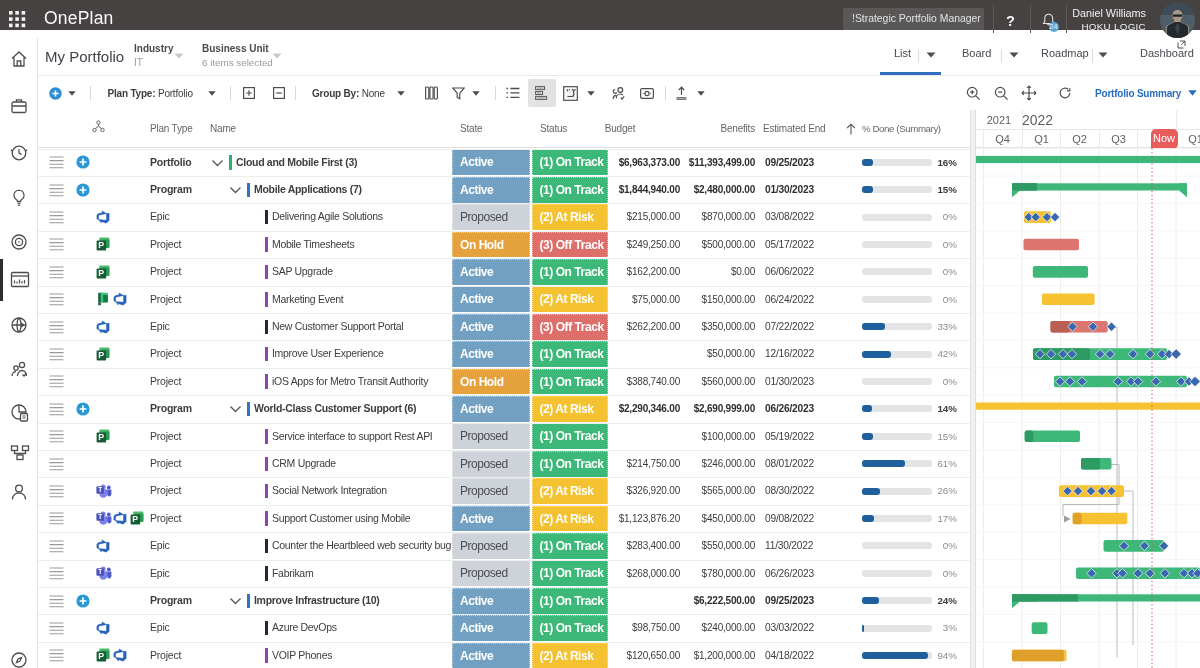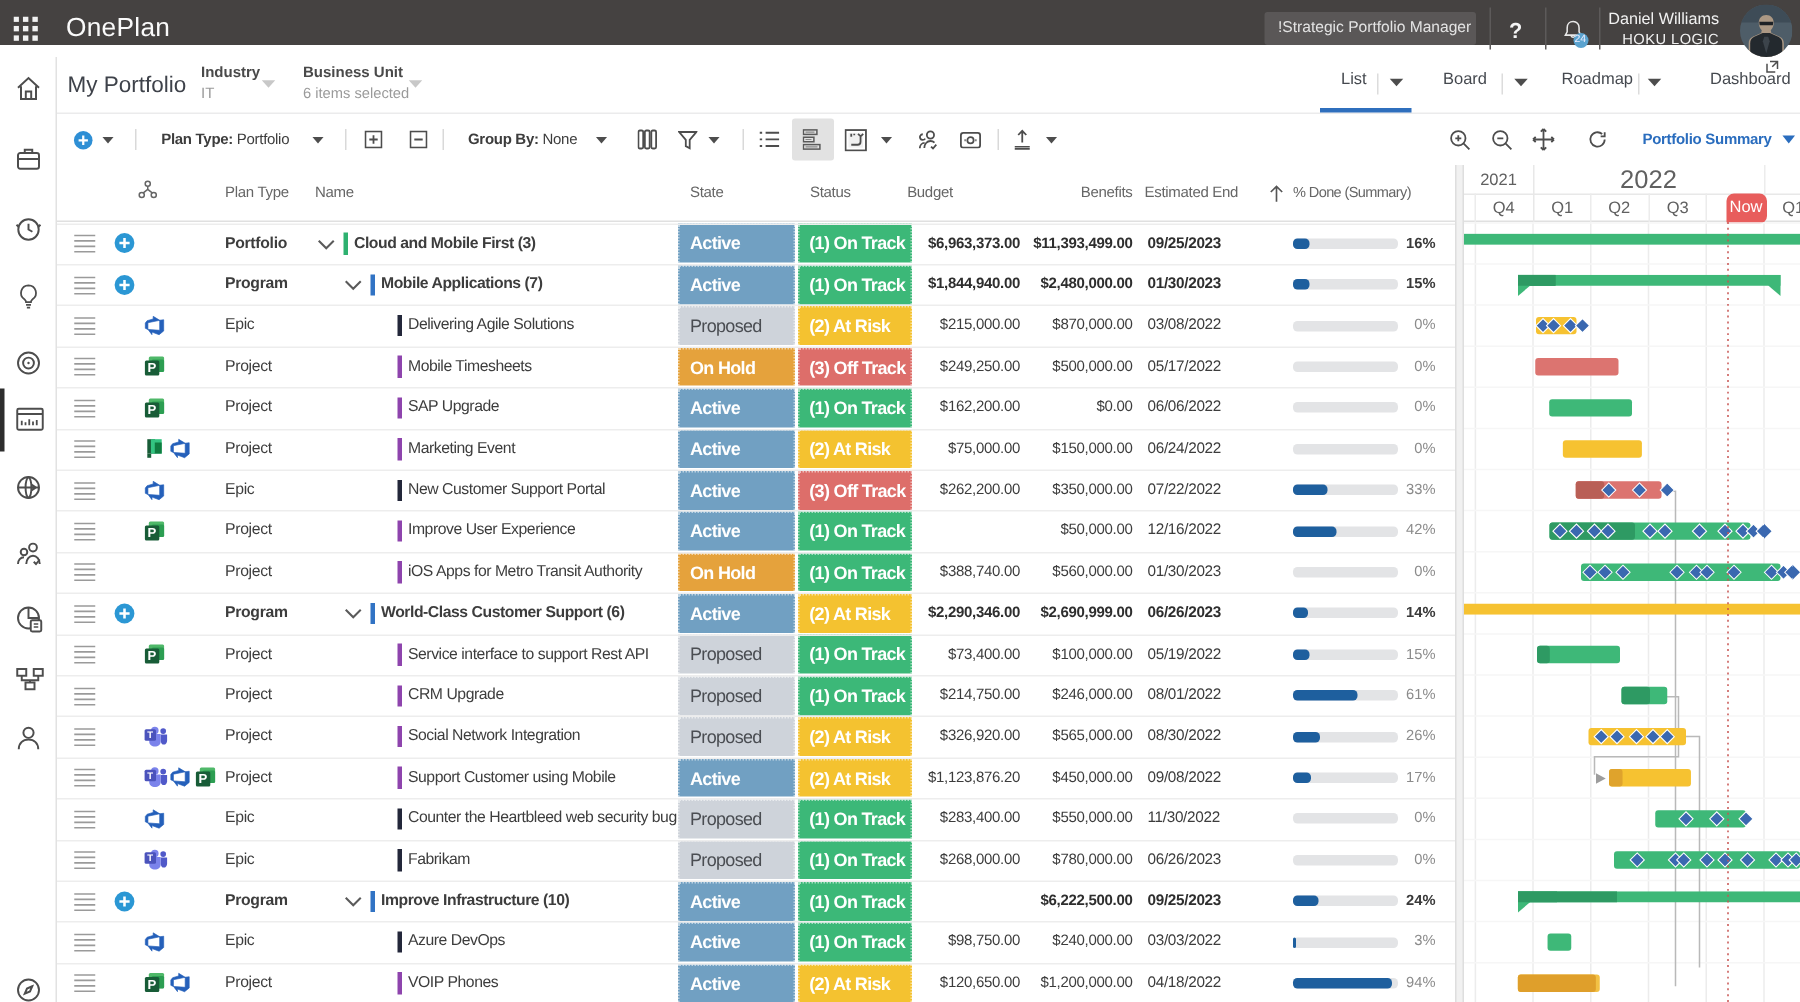--- a/index.html
+++ b/index.html
@@ -553,21 +553,20 @@
       <rect x="3.2" y="0.6" width="10.2" height="10.2" rx="1" fill="#4fb869"></rect>
       <rect x="5" y="2.6" width="8.4" height="8.4" rx="1" fill="#2c9e52"></rect>
       <rect x="0.6" y="3.4" width="9.6" height="10" rx="1" fill="#185c37"></rect>
       <text x="5.3" y="11" font-family="Liberation Sans" font-size="8.8" font-weight="bold" fill="#fff" text-anchor="middle">P</text>
     </svg>
     <div class="pt" style="font-weight:400">Project</div>
     <div class="nbar" style="left:265px;background:#8e44ad"></div>
     <div class="nm" style="left:272px">Service interface to support Rest API</div>
     <div class="cell" style="left:452px;width:78px;background:#ced3da;color:#4a4d52;font-weight:400">Proposed</div>
     <div class="cell" style="left:531.5px;width:76.5px;background:#3cb878;color:#fff">(1) On Track</div>
-    <div class="num" style="left:560px;width:120px;font-weight:400;color:#3c3c3c">$73,400.00</div>
     <div class="num" style="left:657px;width:98px;font-weight:400;color:#3c3c3c">$100,000.00</div>
     <div class="dt" style="font-weight:400;color:#3c3c3c">05/19/2022</div>
     <div class="trk">
       <div style="width:15%;height:100%;background:#1e5f9e;border-radius:3px"></div>
     </div>
     <div class="pct" style="font-weight:400;color:#8b8b8b">15%</div>
   </div>
 <div class="row" style="top:450.0px">
     <svg class="hnd" width="15" height="13" viewBox="0 0 15 13">
       <path d="M0.5 1h14M0.5 4.6h14M0.5 8.2h14M0.5 11.8h14" stroke="#9a9a9a" stroke-width="1.1"></path>
@@ -781,21 +780,21 @@
 <div style="position:absolute;left:970px;top:110px;width:6px;height:558px;background:#f1f1f1;border-left:1px solid #dedede;border-right:1px solid #dedede"></div>
 <div style="position:absolute;left:976px;top:110px;width:224px;height:38px;background:#fff;border-bottom:1px solid #e0e0e0"></div>
 <div style="position:absolute;left:976px;top:129px;width:224px;height:1px;background:#e8e8e8"></div>
 <div style="position:absolute;left:1022px;top:110px;width:1px;height:38px;background:#e8e8e8"></div>
 <div style="position:absolute;left:983px;top:129px;width:1px;height:19px;background:#ececec"></div>
 <div style="position:absolute;left:1060px;top:129px;width:1px;height:19px;background:#ececec"></div>
 <div style="position:absolute;left:1099px;top:129px;width:1px;height:19px;background:#ececec"></div>
 <div style="position:absolute;left:1137px;top:129px;width:1px;height:19px;background:#ececec"></div>
 <div style="position:absolute;left:1176px;top:110px;width:1px;height:38px;background:#ececec"></div>
 <div style="position:absolute;left:976px;top:111px;width:46px;height:18px;line-height:18px;text-align:center;font-size:11px;color:#606060">2021</div>
-<div style="position:absolute;left:1022px;top:111px;width:154px;height:18px;line-height:18px;text-align:center;font-size:17px;color:#606060">2022</div>
+<div style="position:absolute;left:1022px;top:111px;width:154px;height:18px;line-height:18px;text-align:left;font-size:14px;color:#606060">2022</div>
 <div class="qlbl" style="left:983px">Q4</div>
 <div class="qlbl" style="left:1022px">Q1</div>
 <div class="qlbl" style="left:1060px">Q2</div>
 <div class="qlbl" style="left:1099px">Q3</div>
 <div class="qlbl" style="left:1176px">Q1</div>
 <div style="position:absolute;left:1150.5px;top:129px;width:27px;height:19.5px;background:#e85d5c;border-radius:5px 5px 5px 0;color:#fff;font-size:11px;line-height:19.5px;text-align:center">Now</div>
 <svg style="position:absolute;left:976px;top:148px" width="224" height="520" viewBox="0 0 224 520">
 <line x1="7.6" y1="0" x2="7.6" y2="520" stroke="#ececec" stroke-width="1"></line>
 <line x1="46.0" y1="0" x2="46.0" y2="520" stroke="#ececec" stroke-width="1"></line>
 <line x1="84.5" y1="0" x2="84.5" y2="520" stroke="#ececec" stroke-width="1"></line>

